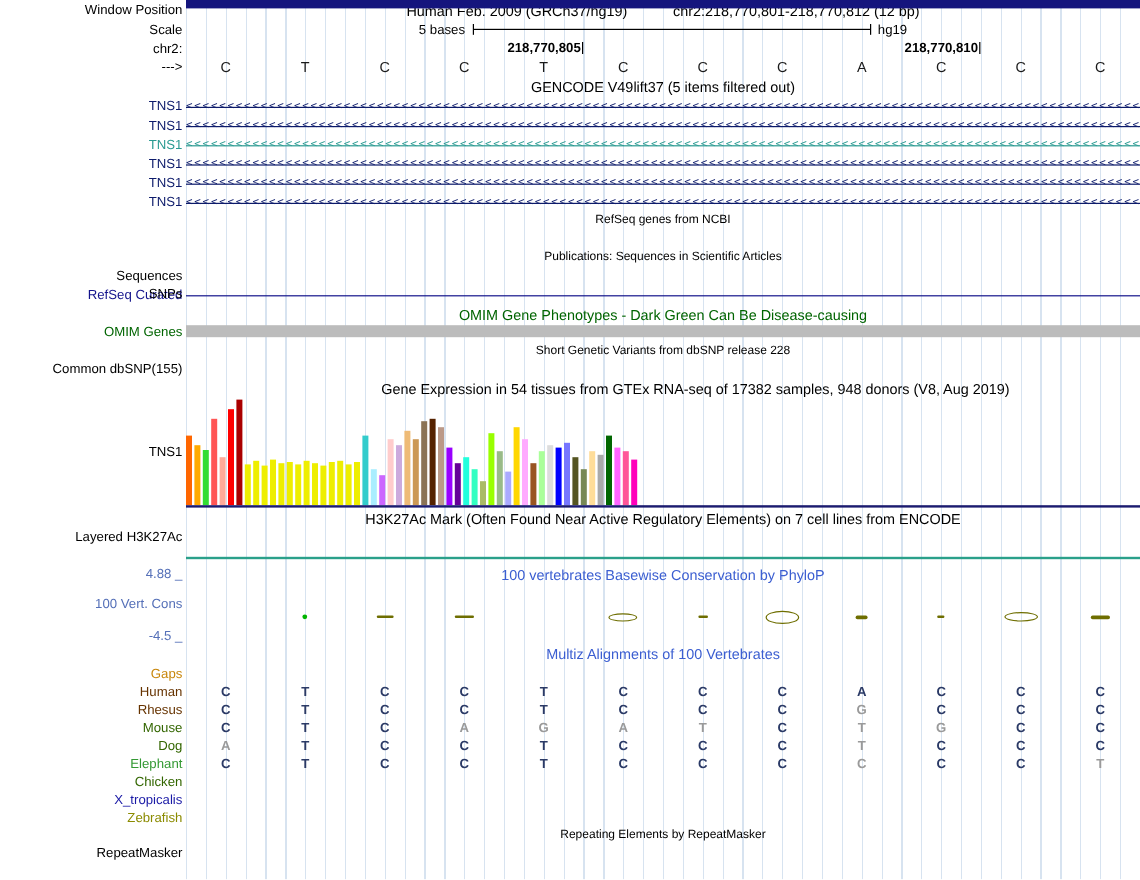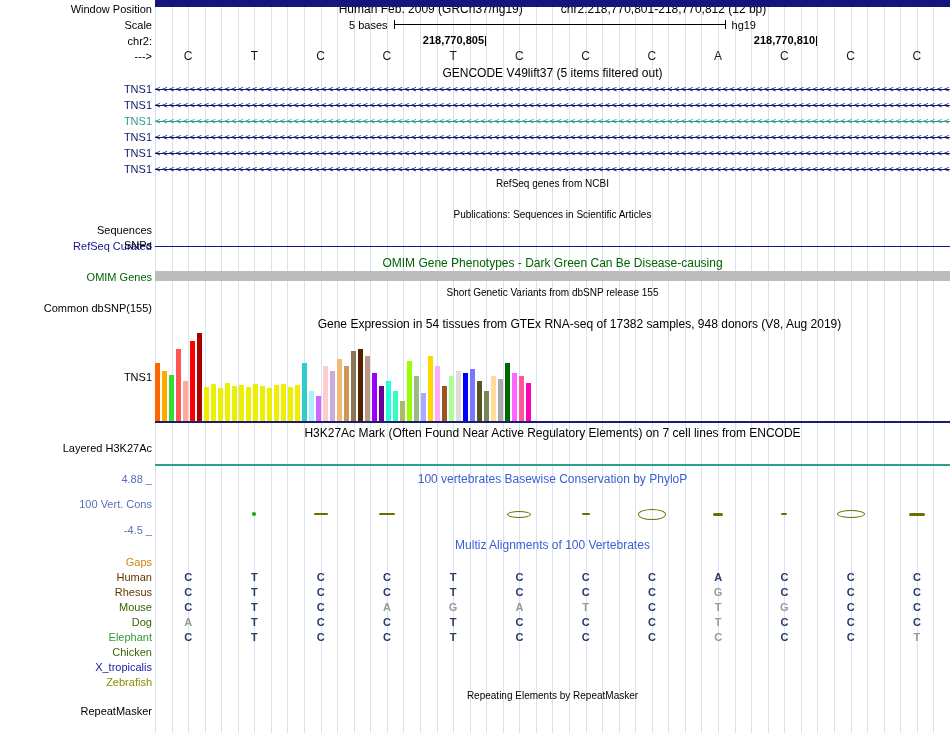--- a/index.html
+++ b/index.html
@@ -227,21 +227,21 @@
     <div class="lbl">OMIM Genes</div>
     <div class="ctn">
         <div id="omim-bar"></div>
       </div>
   </div>
 
   <div class="row" id="r-dbsnp-title">
     <div class="lbl"></div>
     <div class="ctn">
         <div class="center small">
-          <span>Short Genetic Variants from dbSNP release 155</span>
+          <span>Short Genetic Variants from dbSNP release 228</span>
         </div>
       </div>
   </div>
   <div class="row" id="r-dbsnp">
     <div class="lbl">Common dbSNP(155)</div>
     <div class="ctn"></div>
   </div>
 
   <div class="row" id="r-gtex-title">
     <div class="lbl"></div>

